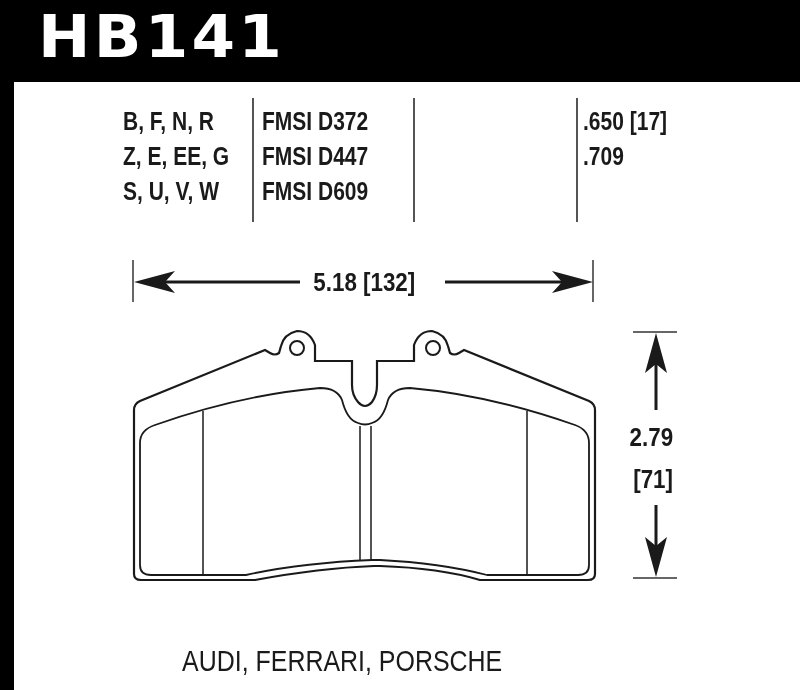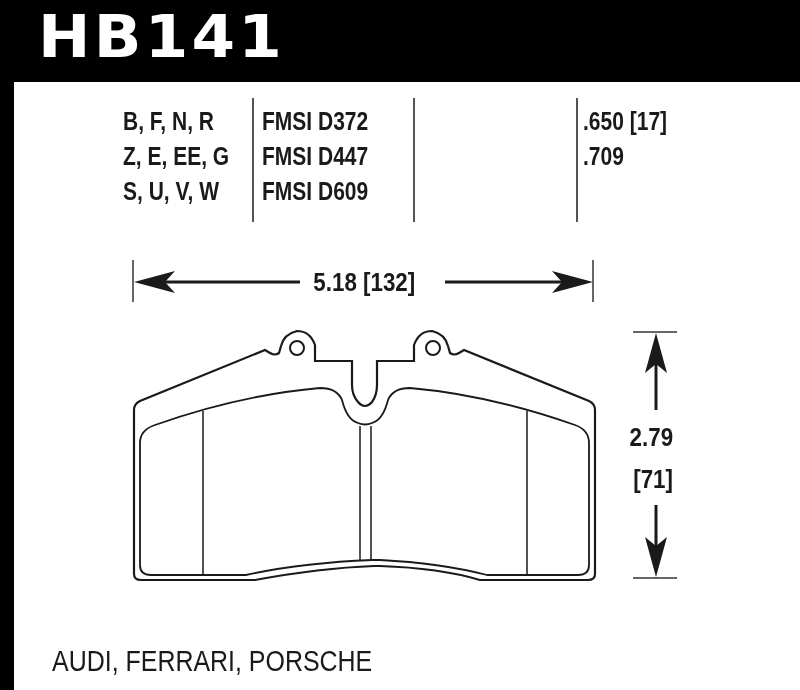--- a/index.html
+++ b/index.html
@@ -12,21 +12,21 @@
                  font-family: "DejaVu Sans", sans-serif; }
   .spec-col { position: absolute; top: 104px; font-weight: bold; color: #1a1a1a; font-size: 25px;
               line-height: 35px; transform: scaleX(0.84); transform-origin: left top; }
   .spec-col div { white-space: nowrap; }
   .col-codes { left: 123px; }
   .col-fmsi { left: 262px; }
   .col-thick { left: 583px; }
   .vdiv { position: absolute; width: 2px; background: #555; top: 98px; height: 124px; }
   .dim-label { position: absolute; font-weight: bold; color: #1a1a1a; font-size: 26px; background: #fff;
                transform: scaleX(0.86); white-space: nowrap; line-height: 1; }
-  .caption { position: absolute; left: 0; width: 660px; top: 645px; text-align: left;
+  .caption { position: absolute; left: 0; width: 660px; top: 645px; text-align: center;
              font-size: 29px; color: #1a1a1a; }
   .caption span { display: inline-block; transform: scaleX(0.86); padding-left: 28px; }
   svg { position: absolute; left: 0; top: 0; }
 </style>
 </head>
 <body>
 
 <div class="header"></div>
 <div class="left-strip"></div>
 <div class="part-number">HB141</div>

